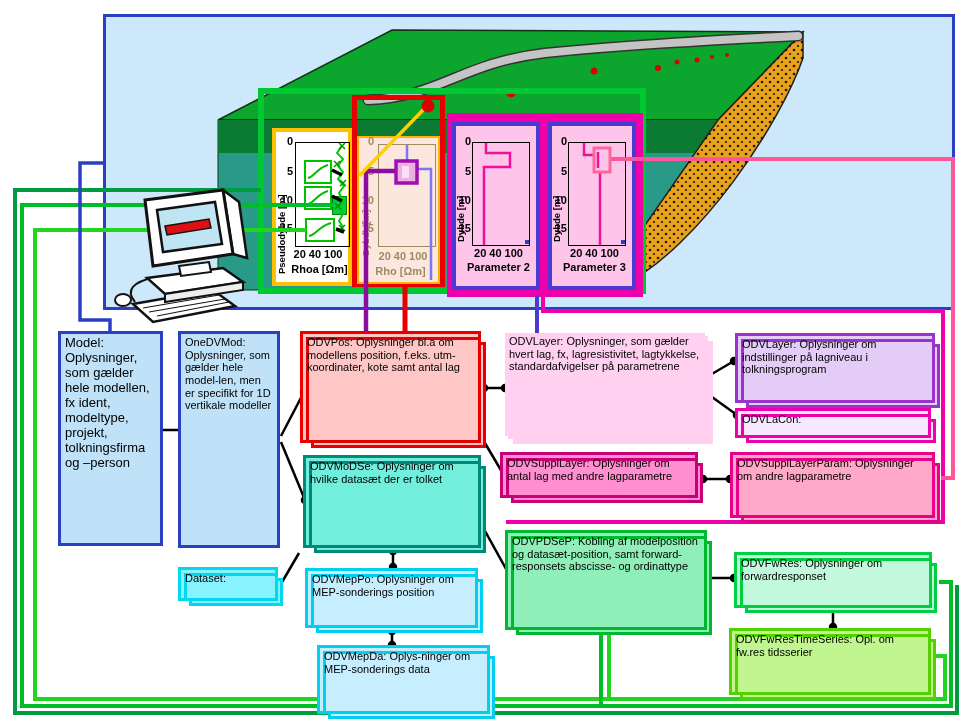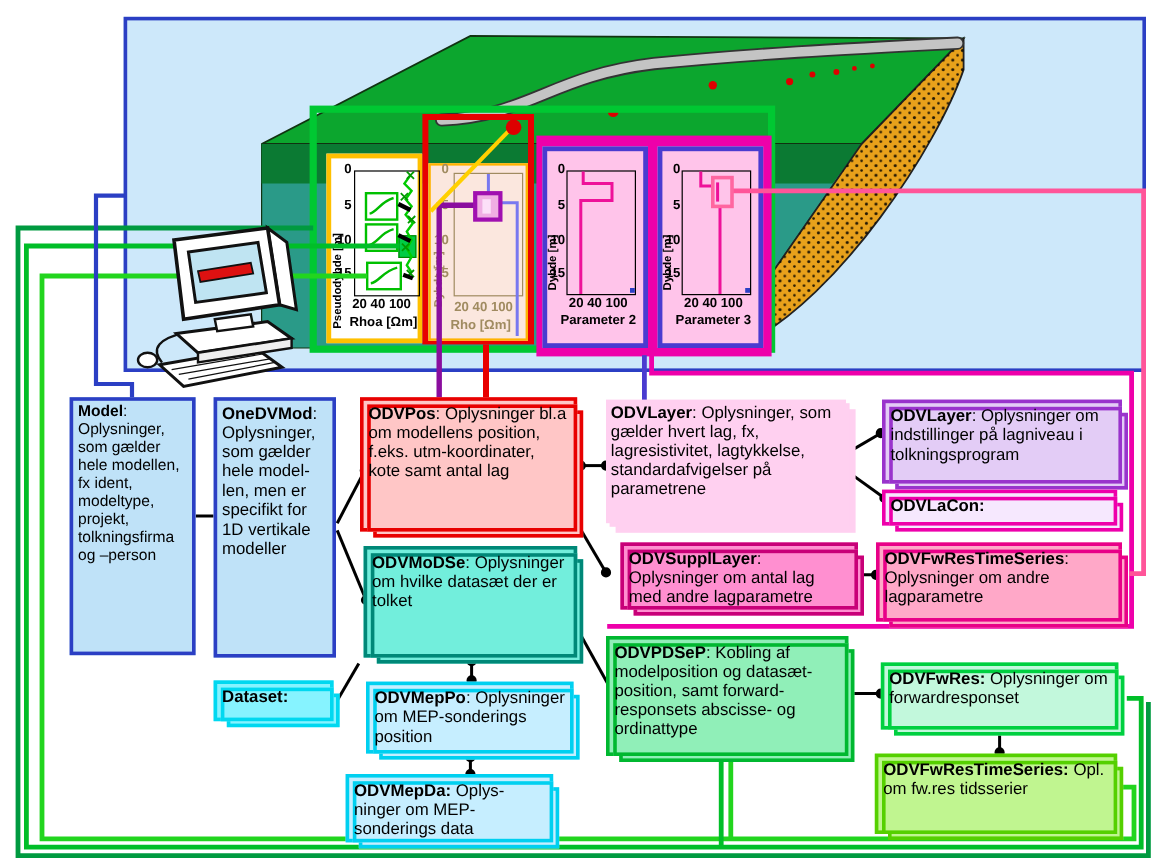--- a/index.html
+++ b/index.html
@@ -3,22 +3,22 @@
 <meta charset="utf-8">
 <style>
   html,body{margin:0;padding:0}
   body{width:960px;height:720px;position:relative;background:#fff;overflow:hidden;
        font-family:"Liberation Sans",sans-serif;color:#000}
   .abs{position:absolute}
   svg{display:block}
   
   .box{position:absolute;box-sizing:border-box;background:var(--bg,#fff);
        border:var(--bw,3px) solid var(--bd,#000);z-index:5;
-       font-size:14px;line-height:1.15;padding:2px 4px}
-  .box b{font-weight:bold}
+       font-size:11px;line-height:1.15;padding:2px 4px}
+  .box b{font-weight:normal}
   .stack::before,.stack::after{content:"";position:absolute;box-sizing:border-box;
        width:100%;height:100%;background:var(--bg);border:var(--bw,3px) solid var(--bd)}
   .stack::before{left:3px;top:3px;z-index:-1}
   .stack::after{left:8px;top:8px;z-index:-2}
   
   .toppanel{left:103px;top:14px;width:852px;height:296px;background:#CDE8FA;
             border:3px solid #2B3FC4;box-sizing:border-box;z-index:1}
   .frame{position:absolute;box-sizing:border-box;z-index:3}
   .panel{position:absolute;box-sizing:border-box;z-index:3}
   .plotbox{position:absolute;border:1.5px solid #000;box-sizing:border-box}
@@ -240,46 +240,46 @@
 </div>
 
 <div class="box stack" style="left:303px;top:455px;width:178px;height:93px;--bg:#72EEDC;--bd:#008878">
   <b>ODVMoDSe</b><span>: Oplysninger om hvilke datasæt der er tolket</span>
 </div>
 
 <div class="box stack" style="left:305px;top:568px;width:173px;height:60px;--bg:#C6EEFF;--bd:#00D0F0">
   <b>ODVMepPo</b><span>: Oplysninger om MEP-sonderings position</span>
 </div>
 
-<div class="box stack" style="left:288px;top:645px;width:173px;height:57px;--bg:#C6EEFF;--bd:#00D0F0">
+<div class="box stack" style="left:317px;top:645px;width:173px;height:69px;--bg:#C6EEFF;--bd:#00D0F0">
   <b>ODVMepDa:</b><span> Oplys-ninger om MEP-sonderings data</span>
 </div>
 
 <div class="box stack" style="left:505px;top:333px;width:200px;height:103px;--bg:#FFD0F0;--bd:#A8008 8">
   <b>ODVLayer</b><span>: Oplysninger, som gælder hvert lag, fx, lagresistivitet, lagtykkelse, standardafvigelser på parametrene</span>
 </div>
 
-<div class="box stack" style="left:517px;top:452px;width:198px;height:56px;--bg:#FF8FD0;--bd:#C80078">
+<div class="box stack" style="left:500px;top:452px;width:198px;height:46px;--bg:#FF8FD0;--bd:#C80078">
   <b>ODVSupplLayer</b><span>: Oplysninger om antal lag med andre lagparametre</span>
 </div>
 
 <div class="box stack" style="left:505px;top:530px;width:202px;height:100px;--bg:#90EFB8;--bd:#00B830">
   <b>ODVPDSeP</b><span>: Kobling af modelposition og datasæt-position, samt forward-responsets abscisse- og ordinattype</span>
 </div>
 
 <div class="box stack" style="left:735px;top:333px;width:200px;height:70px;--bg:#E3CCF6;--bd:#9933CC">
   <b>ODVLayer</b><span>: Oplysninger om indstillinger på lagniveau i tolkningsprogram</span>
 </div>
 
 <div class="box stack" style="left:735px;top:408px;width:196px;height:30px;--bg:#F6E8FE;--bd:#EE00AA">
   <b>ODVLaCon:</b><span></span>
 </div>
 
 <div class="box stack" style="left:730px;top:452px;width:205px;height:66px;--bg:#FFA8C8;--bd:#E80088">
-  <b>ODVFwResTimeSeries</b><span>: Oplysninger om andre lagparametre</span>
+  <b>ODVSupplLayerParam</b><span>: Oplysninger om andre lagparametre</span>
 </div>
 
 <div class="box stack" style="left:734px;top:552px;width:198px;height:56px;--bg:#C2F8DC;--bd:#00D040">
   <b>ODVFwRes:</b><span> Oplysninger om forwardresponset</span>
 </div>
 
 <div class="box stack" style="left:729px;top:628px;width:202px;height:67px;--bg:#C0F590;--bd:#55D000">
   <b>ODVFwResTimeSeries:</b><span> Opl. om fw.res tidsserier</span>
 </div>
 

